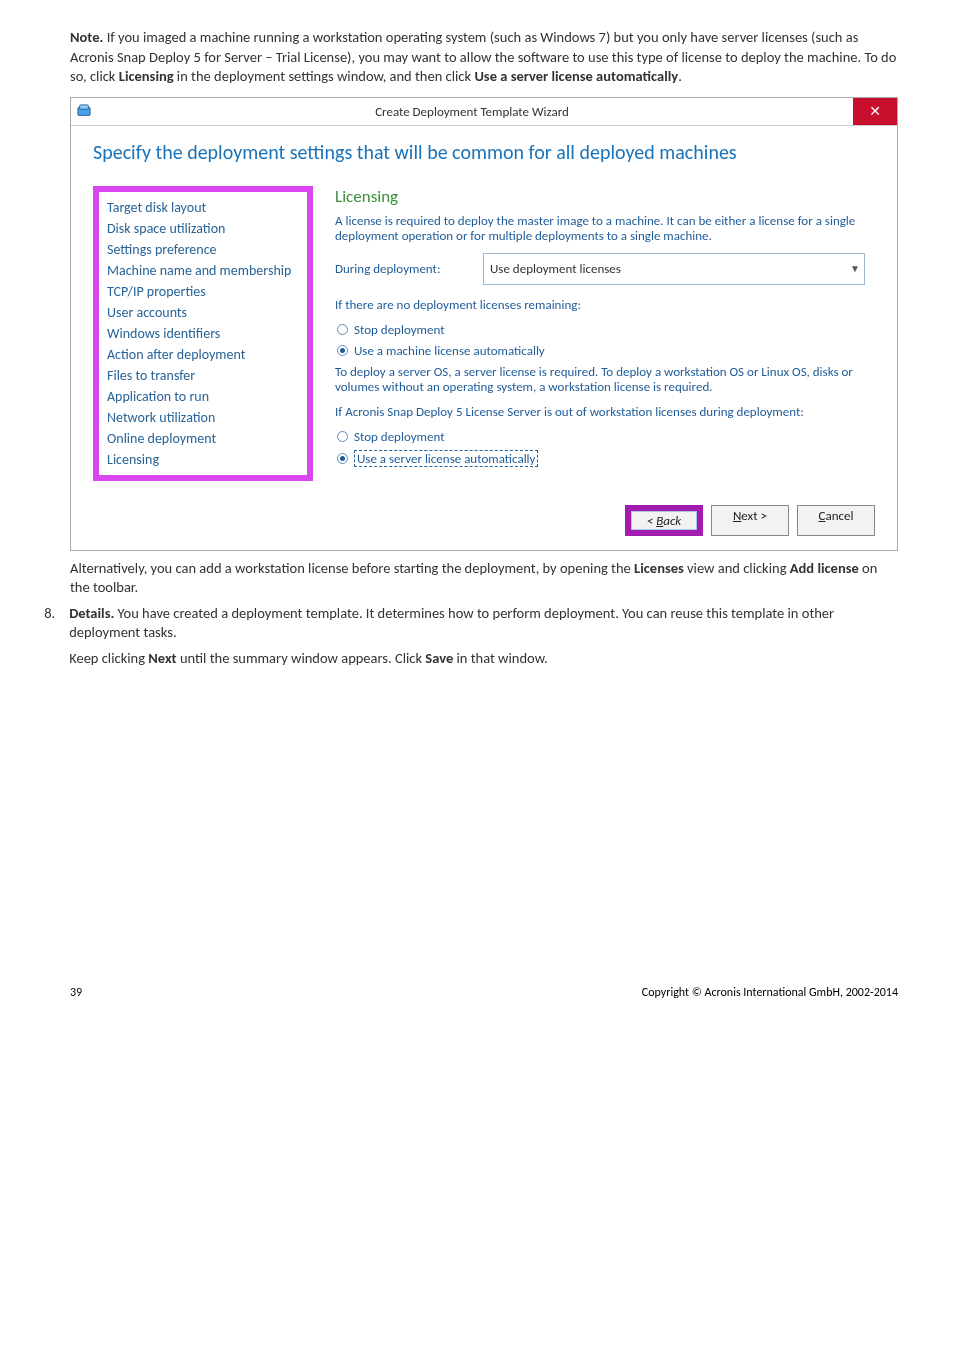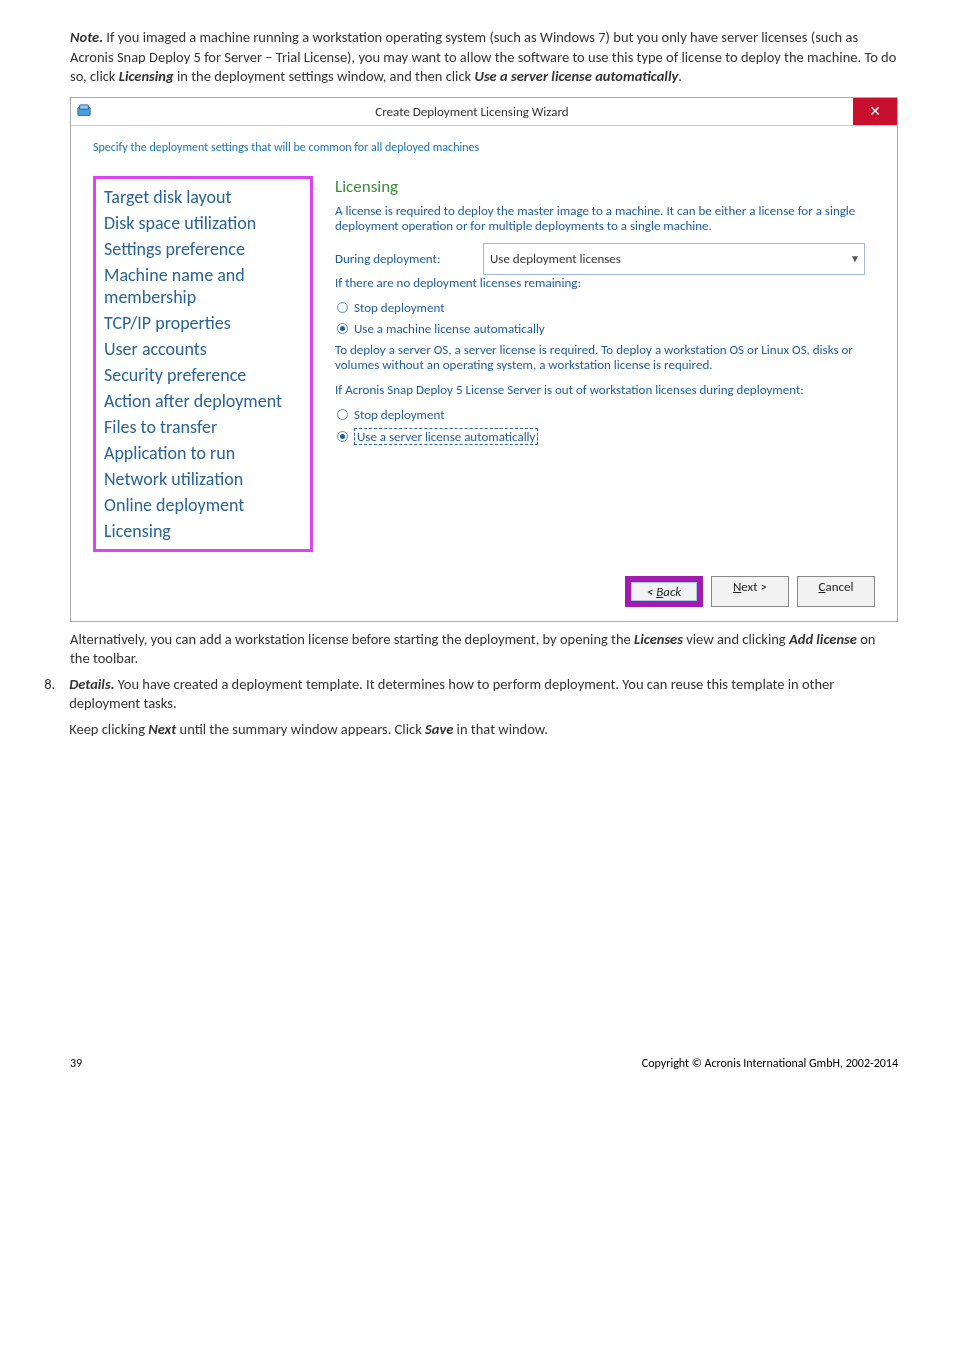--- a/index.html
+++ b/index.html
@@ -5,21 +5,21 @@
   * { box-sizing: border-box; margin: 0; padding: 0; }
   body {
     font-family: Calibri, "Segoe UI", Arial, sans-serif;
     font-size: 14.5px;
     color: #333;
     background: #fff;
     width: 954px;
     padding: 28px 56px 20px 70px;
   }
   .body-text { line-height: 1.35; margin-bottom: 6px; }
-  .bold { font-weight: bold; font-style: italic; }
+  .bold { font-weight: bold; }
 
   .dialog {
     border: 1px solid #aaa;
     margin: 10px 0 8px 0;
     background: #fff;
   }
   .titlebar {
     display: flex;
     align-items: center;
     justify-content: space-between;
@@ -39,46 +39,46 @@
     color: #fff;
     display: flex;
     align-items: center;
     justify-content: center;
     font-size: 14px;
     font-family: Arial, sans-serif;
   }
   .dialog-body { padding: 14px 22px 12px 22px; }
   .dialog-heading {
     color: #1a73b8;
-    font-size: 12px;
+    font-size: 20px;
     font-weight: normal;
     margin-bottom: 22px;
   }
   .panel-row { display: flex; gap: 0; }
   .sidebar {
-    border: 3px solid #d946ef;
+    border: 6px solid #d946ef;
     width: 220px;
     padding: 5px 8px;
-    font-size: 18px;
+    font-size: 14px;
     color: #1f5c99;
   }
   .sidebar-item { padding: 2px 0; color: #2a6496; }
   .content {
     flex: 1;
     padding: 0 10px 0 22px;
     font-size: 13px;
     color: #1f5c99;
   }
   .content-heading {
     color: #3B8F3B;
     font-size: 17px;
     margin-bottom: 6px;
   }
   .content-p { margin-bottom: 10px; }
-  .row-field { display: flex; align-items: center; }
+  .row-field { display: flex; align-items: center; margin-bottom: 12px; }
   .row-label { width: 148px; }
   .select-wrap {
     flex: 1;
     display: flex;
     align-items: center;
     justify-content: space-between;
     border: 1px solid #9cb8d4;
     background: #fff;
     padding: 2px 4px 2px 6px;
     color: #333;
@@ -145,38 +145,38 @@
 </p>
 
 <div class="dialog">
   <div class="titlebar">
     <div class="titlebar-left">
       <svg class="app-icon" viewBox="0 0 16 16">
           <rect x="1" y="4" width="14" height="9" rx="1" fill="#4aa0e8" stroke="#1f5c99"></rect>
           <rect x="3" y="1" width="10" height="5" rx="1" fill="#8fc9f0" stroke="#1f5c99"></rect>
         </svg>
     </div>
-    <div class="titlebar-title">Create Deployment Licensing Wizard</div>
+    <div class="titlebar-title">Create Deployment Template Wizard</div>
     <div class="close-btn">
       <span>✕</span>
     </div>
   </div>
 
   <div class="dialog-body">
     <div class="dialog-heading">Specify the deployment settings that will be common for all deployed machines</div>
 
     <div class="panel-row">
       <div class="sidebar">
         <div class="sidebar-item"><span>Target disk layout</span></div>
         <div class="sidebar-item"><span>Disk space utilization</span></div>
         <div class="sidebar-item"><span>Settings preference</span></div>
         <div class="sidebar-item"><span>Machine name and membership</span></div>
         <div class="sidebar-item"><span>TCP/IP properties</span></div>
         <div class="sidebar-item"><span>User accounts</span></div>
-        <div class="sidebar-item"><span>Security preference</span></div>
+        <div class="sidebar-item"><span>Windows identifiers</span></div>
         <div class="sidebar-item"><span>Action after deployment</span></div>
         <div class="sidebar-item"><span>Files to transfer</span></div>
         <div class="sidebar-item"><span>Application to run</span></div>
         <div class="sidebar-item"><span>Network utilization</span></div>
         <div class="sidebar-item"><span>Online deployment</span></div>
         <div class="sidebar-item"><span>Licensing</span></div>
       </div>
 
       <div class="content">
         <div class="content-heading">Licensing</div>

